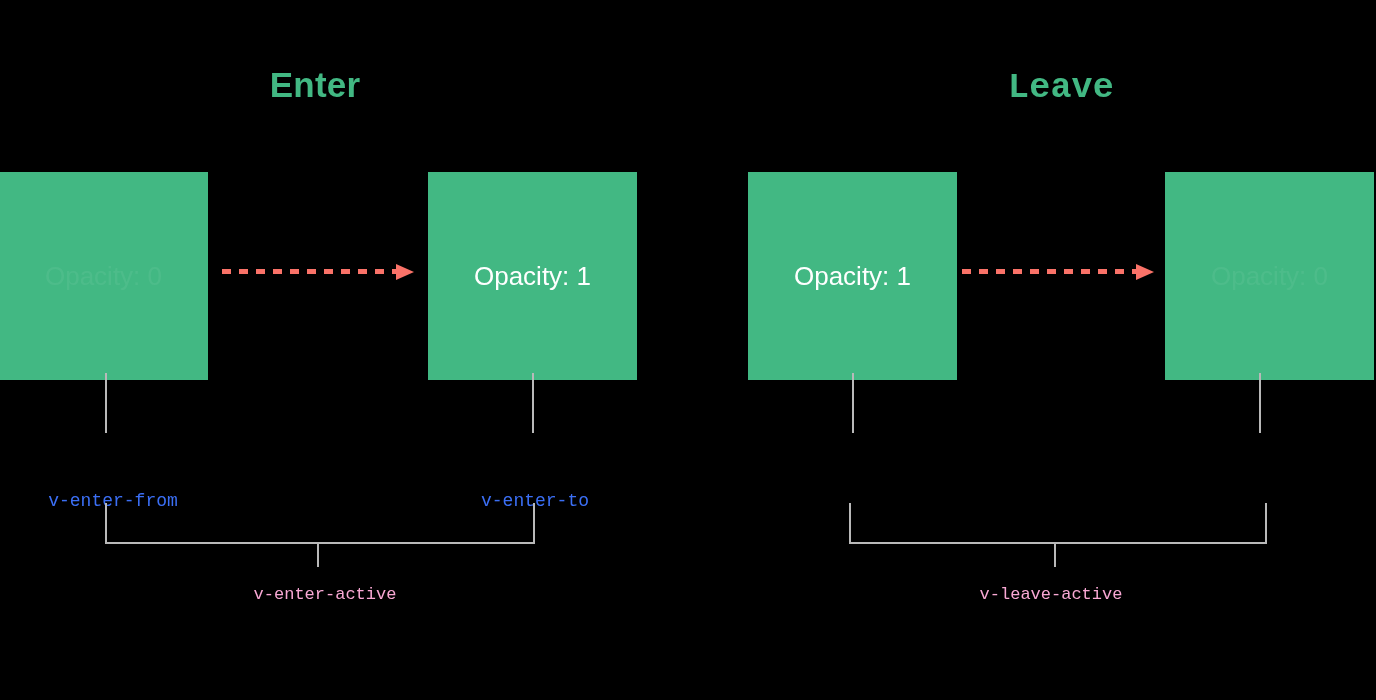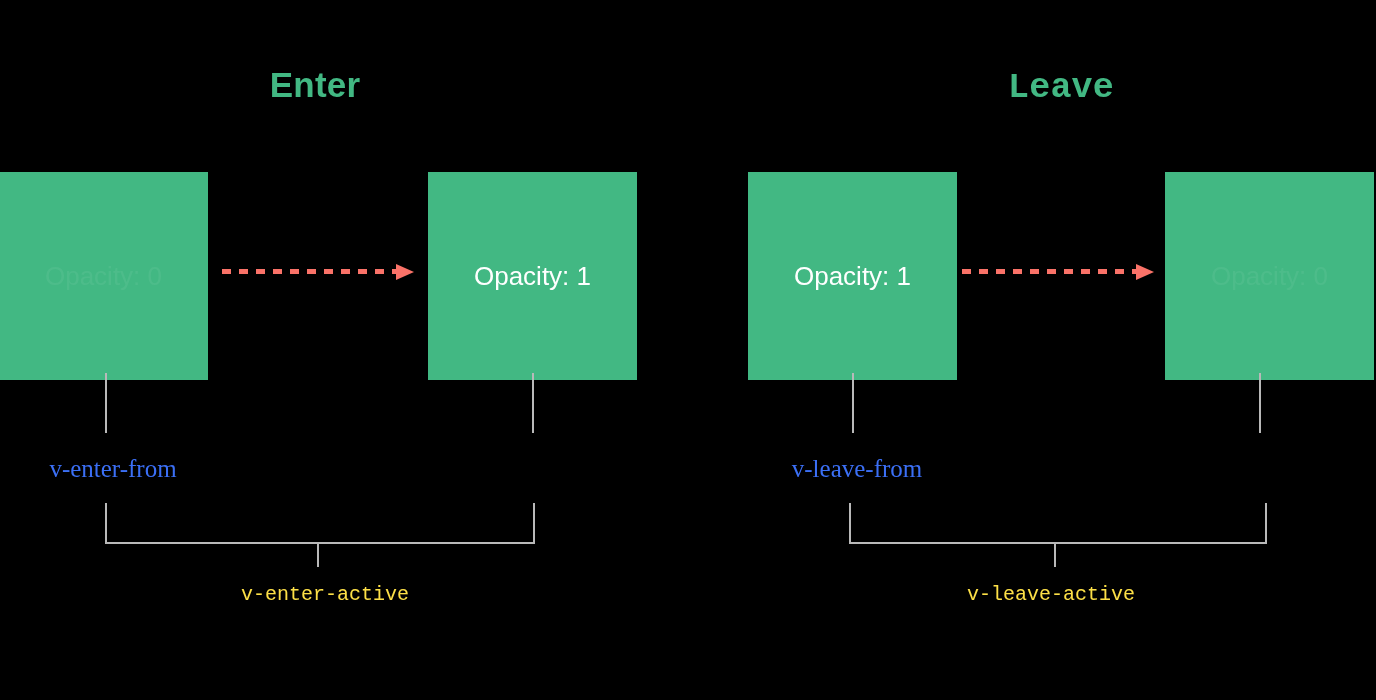--- a/index.html
+++ b/index.html
@@ -99,26 +99,27 @@
     height: 60px;
   }
   #stem-enter-from { left: 105px; }
   #stem-enter-to   { left: 532px; }
   #stem-leave-from { left: 852px; }
   #stem-leave-to   { left: 1259px; }
 
   
   .class-label {
     position: absolute;
-    font-family: Liberation Serif, serif;
-    font-size: 25px;
+    font-family: Liberation Mono, monospace;
+    font-size: 18px;
     line-height: 30px;
     color: #3b6ff5;
     white-space: nowrap;
     transform: translateX(-50%);
+    margin-top: 32px;
   }
   #label-enter-from { left: 113px; top: 454px; }
   #label-enter-to   { left: 535px; top: 454px; }
   #label-leave-from { left: 857px; top: 454px; }
   #label-leave-to   { left: 1266px; top: 454px; }
 
   
   .bracket {
     position: absolute;
     top: 503px;
@@ -136,23 +137,23 @@
     background: #b9b9b9;
     top: 543px;
     height: 24px;
   }
   #bracket-stem-enter { left: 317px; }
   #bracket-stem-leave { left: 1054px; }
 
   .active-label {
     position: absolute;
     font-family: "Liberation Mono", "DejaVu Sans Mono", monospace;
-    font-size: 20px;
+    font-size: 17px;
     line-height: 30px;
-    color: #fde047;
+    color: #f9a8d4;
     white-space: nowrap;
     transform: translateX(-50%);
   }
   #label-enter-active { left: 325px; top: 580px; }
   #label-leave-active { left: 1051px; top: 580px; text-align: right; }
 </style>
 </head>
 <body>
 
 <div id="diagram">
@@ -183,21 +184,21 @@
     <div class="arrow-line"></div>
     <div class="arrow-head"></div>
   </div>
 
   <div id="stem-enter-from" class="stem"></div>
   <div id="stem-enter-to" class="stem"></div>
   <div id="stem-leave-from" class="stem"></div>
   <div id="stem-leave-to" class="stem"></div>
 
   <div id="label-enter-from" class="class-label">v-enter-from</div>
-  <div id="label-leave-from" class="class-label">v-leave-from</div>
+  <div id="label-enter-to" class="class-label">v-enter-to</div>
 
   <div id="bracket-enter" class="bracket"></div>
   <div id="bracket-stem-enter" class="bracket-stem"></div>
   <div id="label-enter-active" class="active-label">v-enter-active</div>
 
   <div id="bracket-leave" class="bracket"></div>
   <div id="bracket-stem-leave" class="bracket-stem"></div>
   <div id="label-leave-active" class="active-label">v-leave-active</div>
 
 </div>

